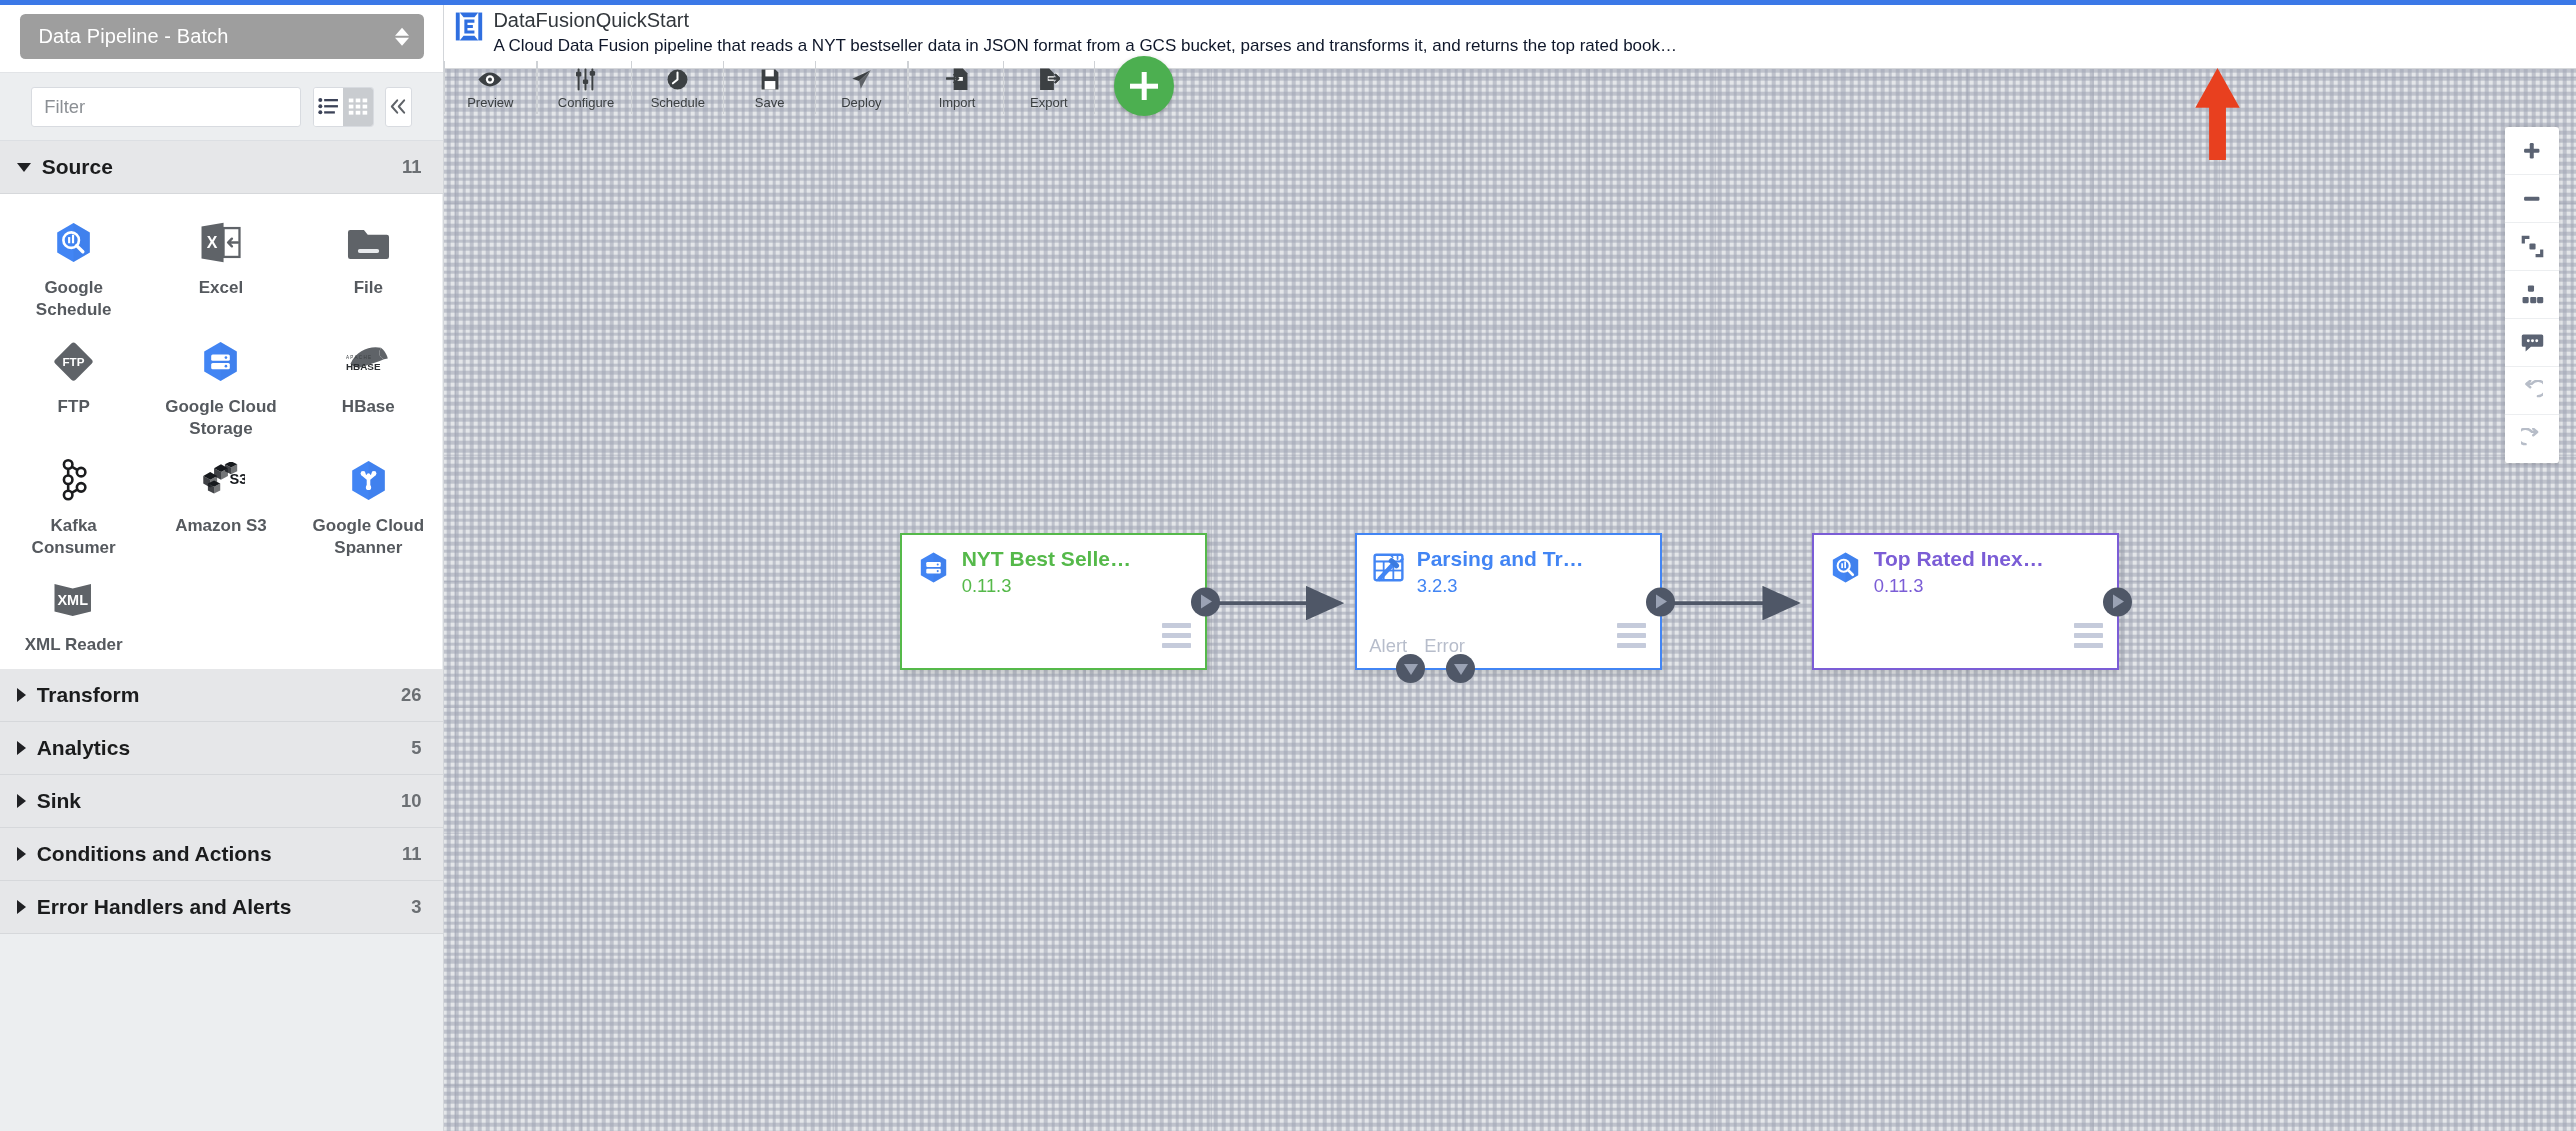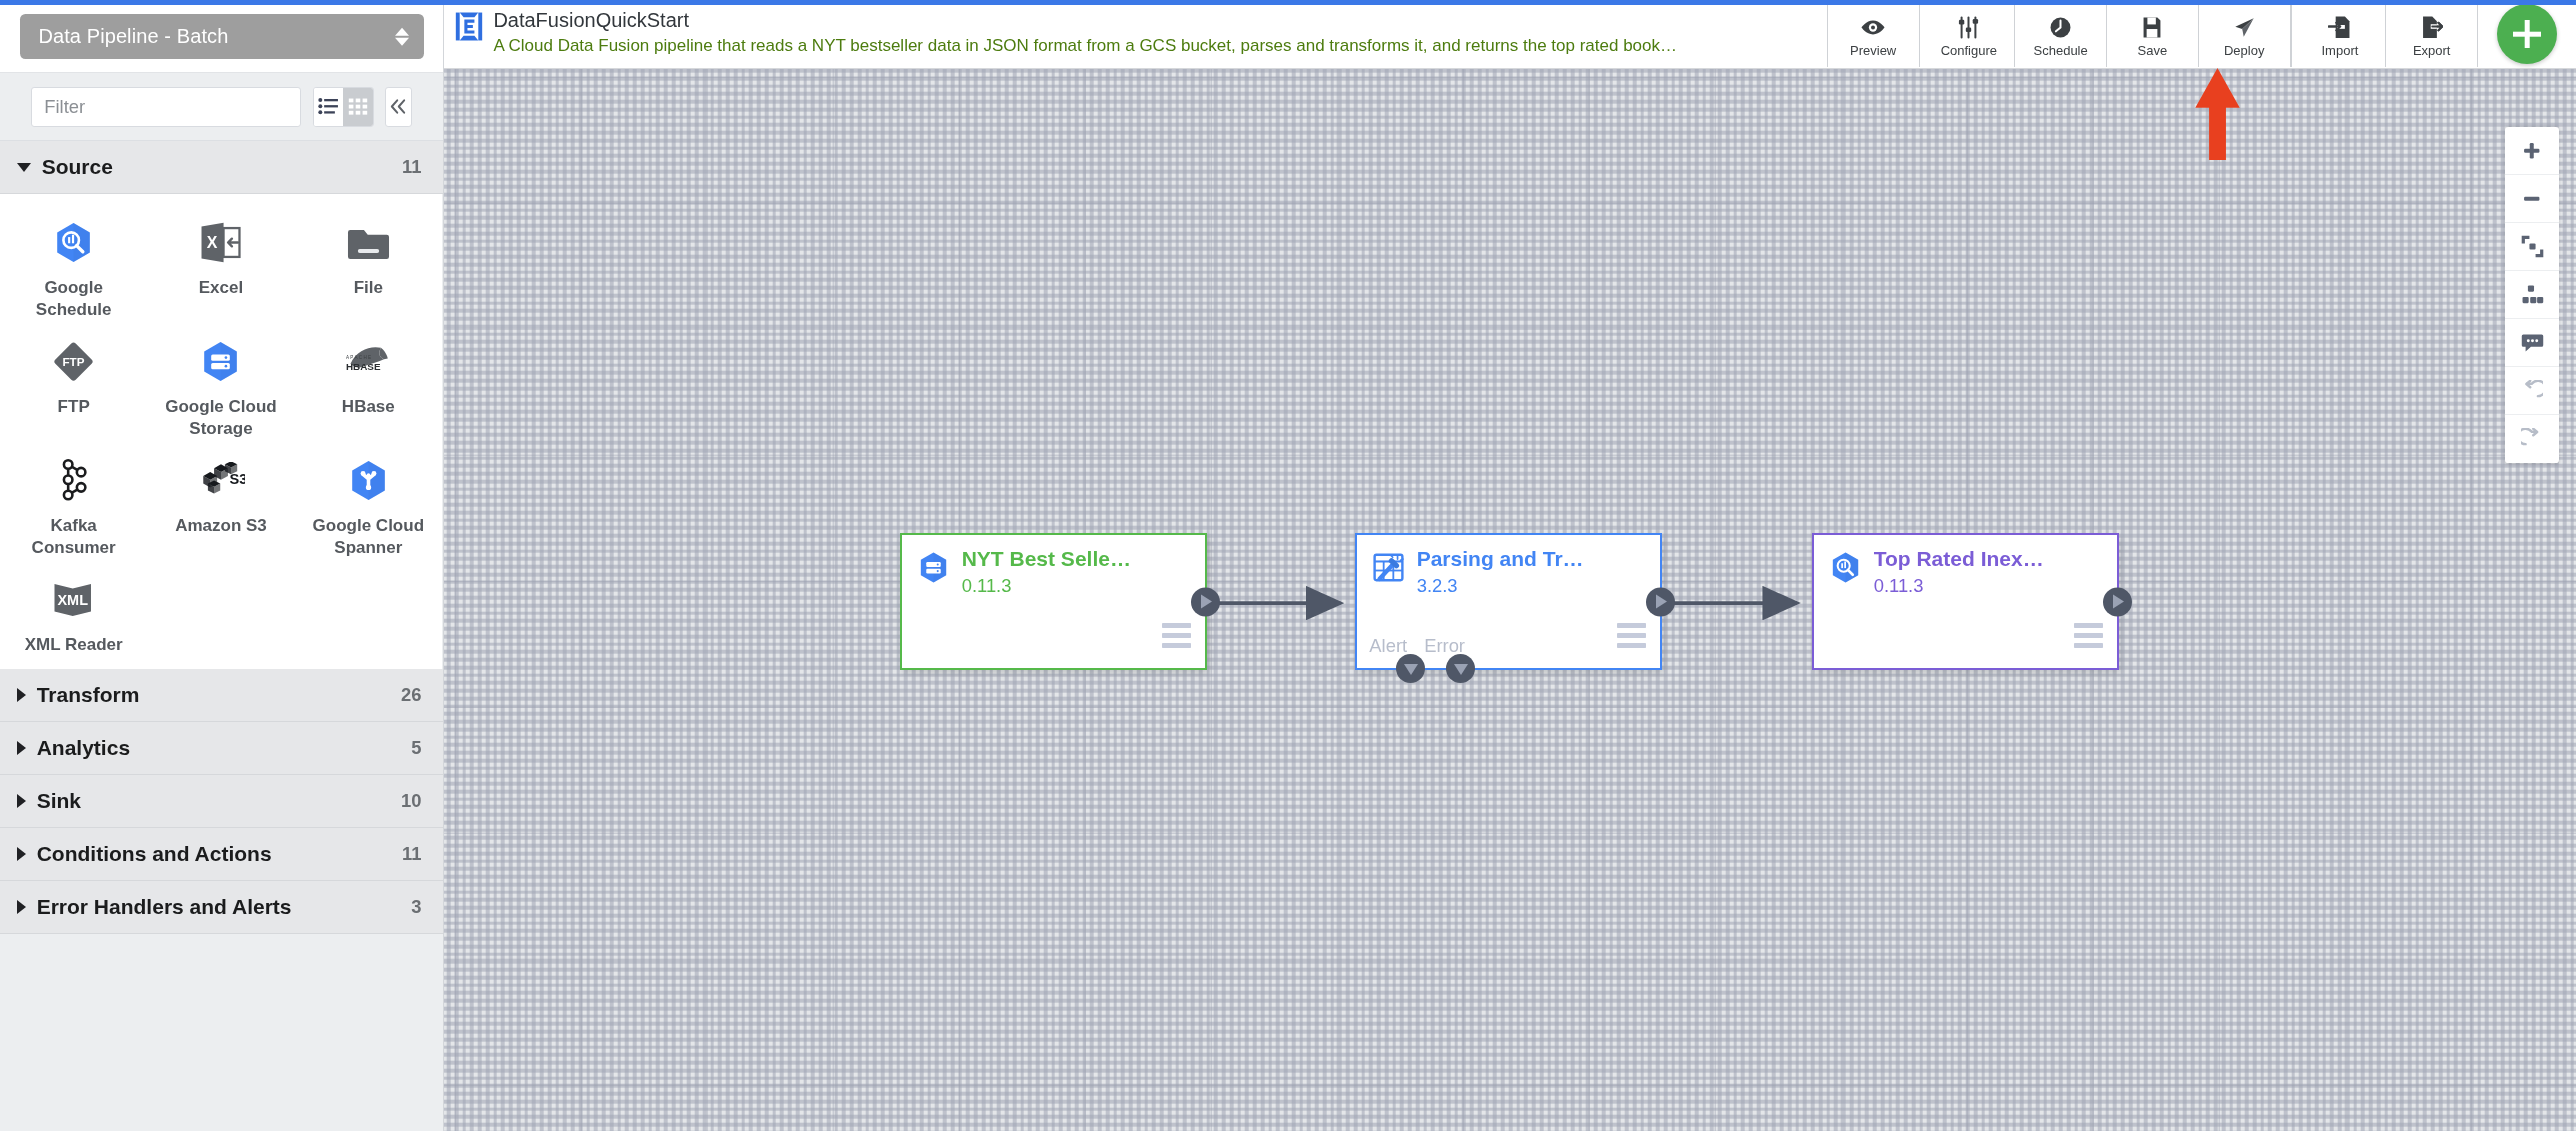--- a/index.html
+++ b/index.html
@@ -200,20 +200,21 @@
   .header {
     position: absolute;
     top: 0; left: 444px;
     width: 2132px;
     height: 69px;
     background: #ffffff;
     border-bottom: 0.8px solid #d6d8db;
     display: flex;
     align-items: stretch;
     z-index: 35;
+    flex-direction: column;
   }
   .pipeline-ident {
     display: flex;
     align-items: flex-start;
     padding: 9.2px 0 0 10.7px;
     flex: 1;
     min-width: 0;
   }
   .cdap-logo {
     width: 28px; height: 31px;
@@ -223,21 +224,21 @@
   }
   .pipeline-texts { min-width: 0; flex: 1; }
   .pipeline-name {
     font-size: 20px;
     color: #32373c;
     line-height: 1.12;
     white-space: nowrap;
   }
   .pipeline-desc {
     font-size: 17px;
-    color: #4d7c0f;
+    color: #0f172a;
     line-height: 1.25;
     margin-top: 3.1px;
     white-space: nowrap;
     overflow: hidden;
     text-overflow: ellipsis;
     max-width: 1313px;
   }
   .toolbar {
     display: flex;
     align-items: stretch;

